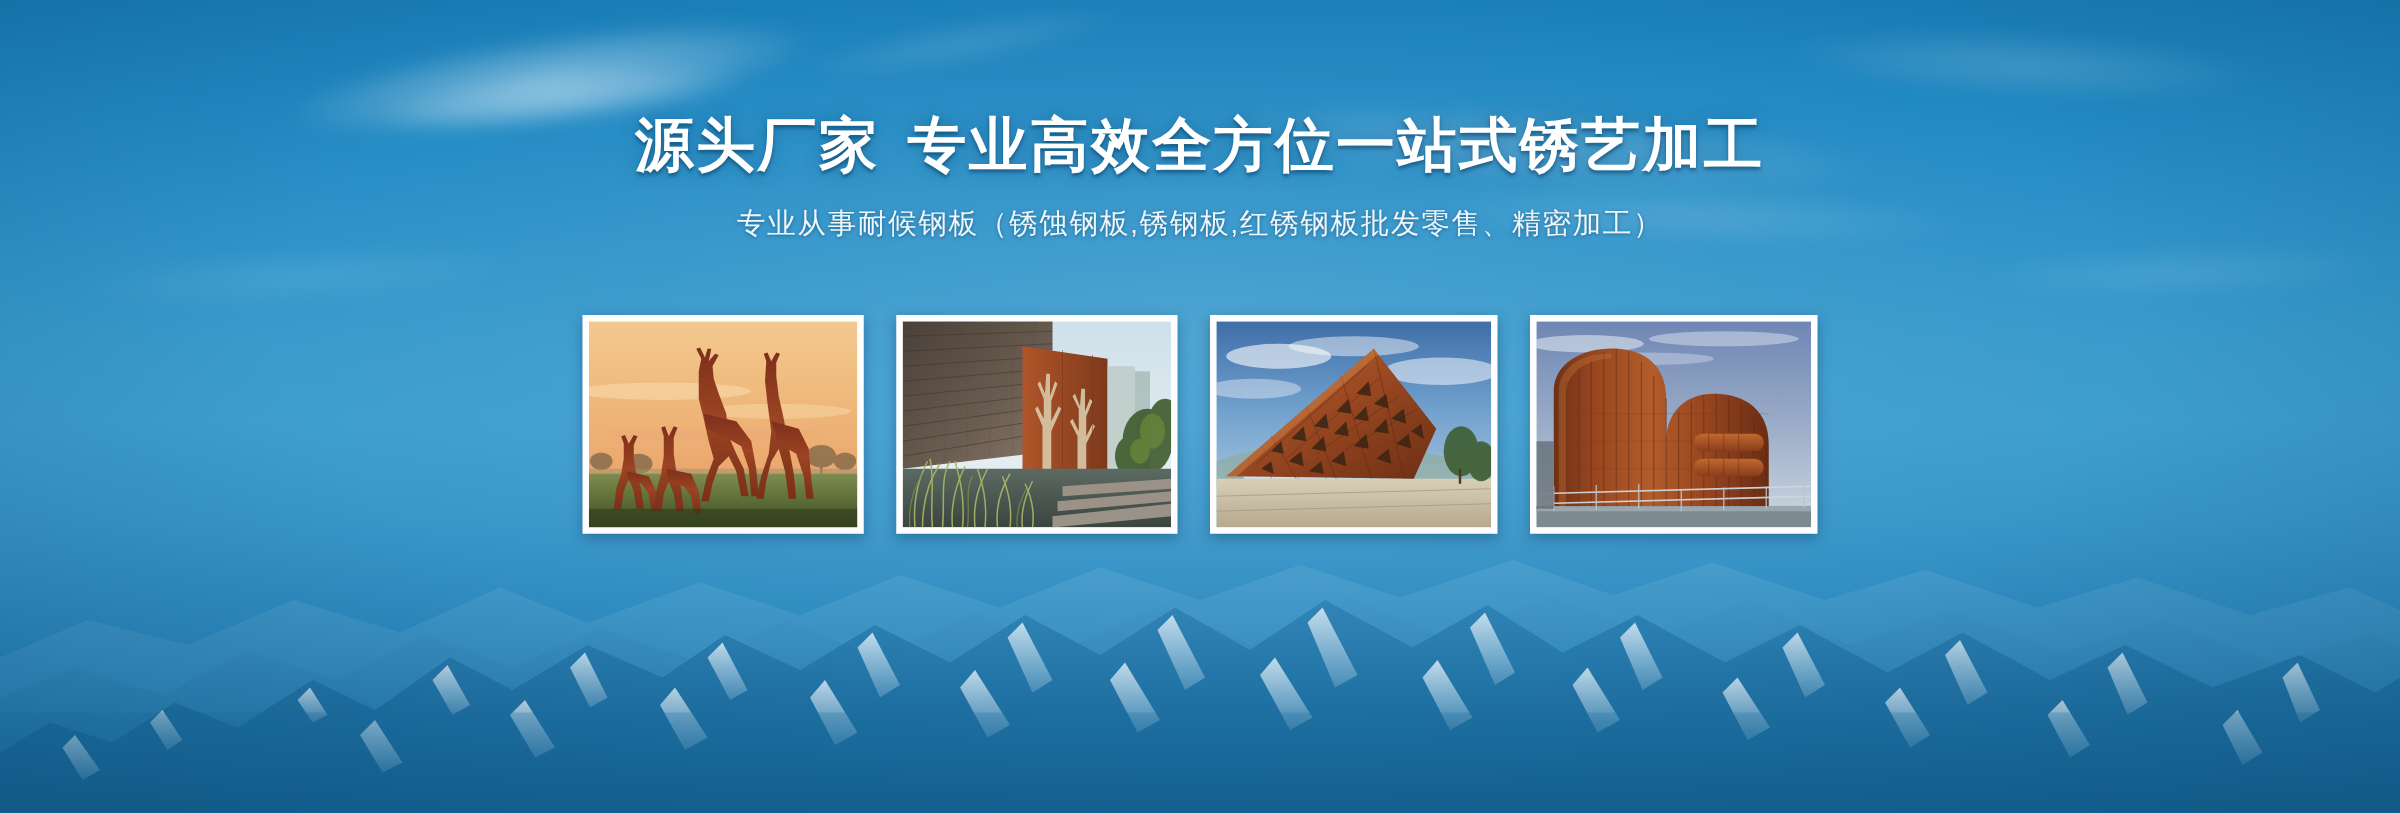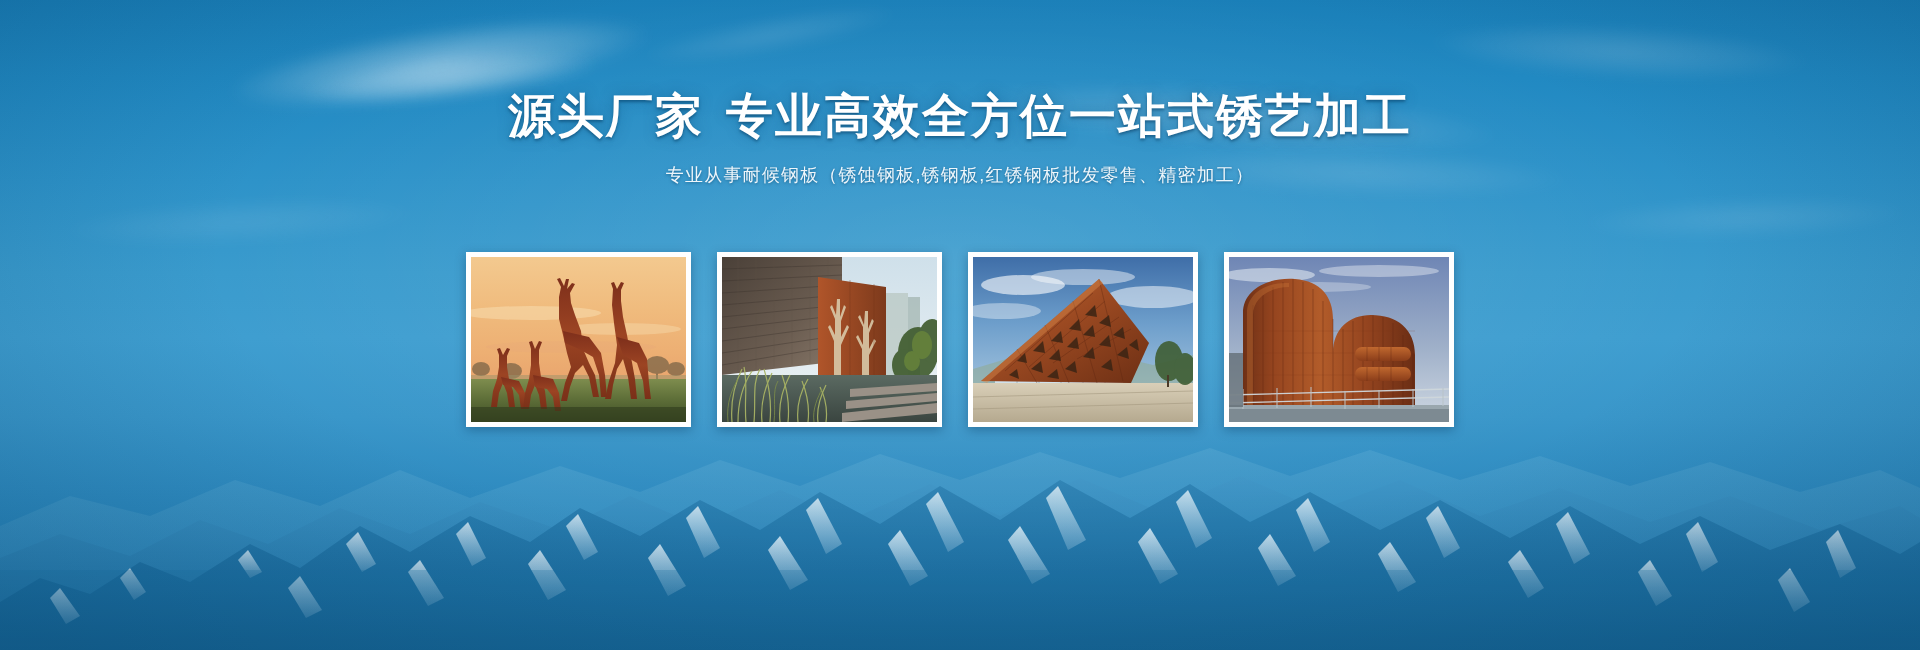--- a/index.html
+++ b/index.html
@@ -95,21 +95,21 @@
       0 0 14px rgba(10,70,115,0.35);
     white-space: nowrap;
   }
   .headline .gap {
     display: inline-block;
     width: 22px;
   }
   .subhead {
     margin: 0;
     padding-top: 20px;
-    font-size: 18px;
+    font-size: 23px;
     font-weight: 400;
     letter-spacing: 1.2px;
     color: #eef6fb;
     text-shadow: 0 1px 3px rgba(6,58,96,0.55);
     white-space: nowrap;
   }
 
   
   .gallery {
     position: absolute;

